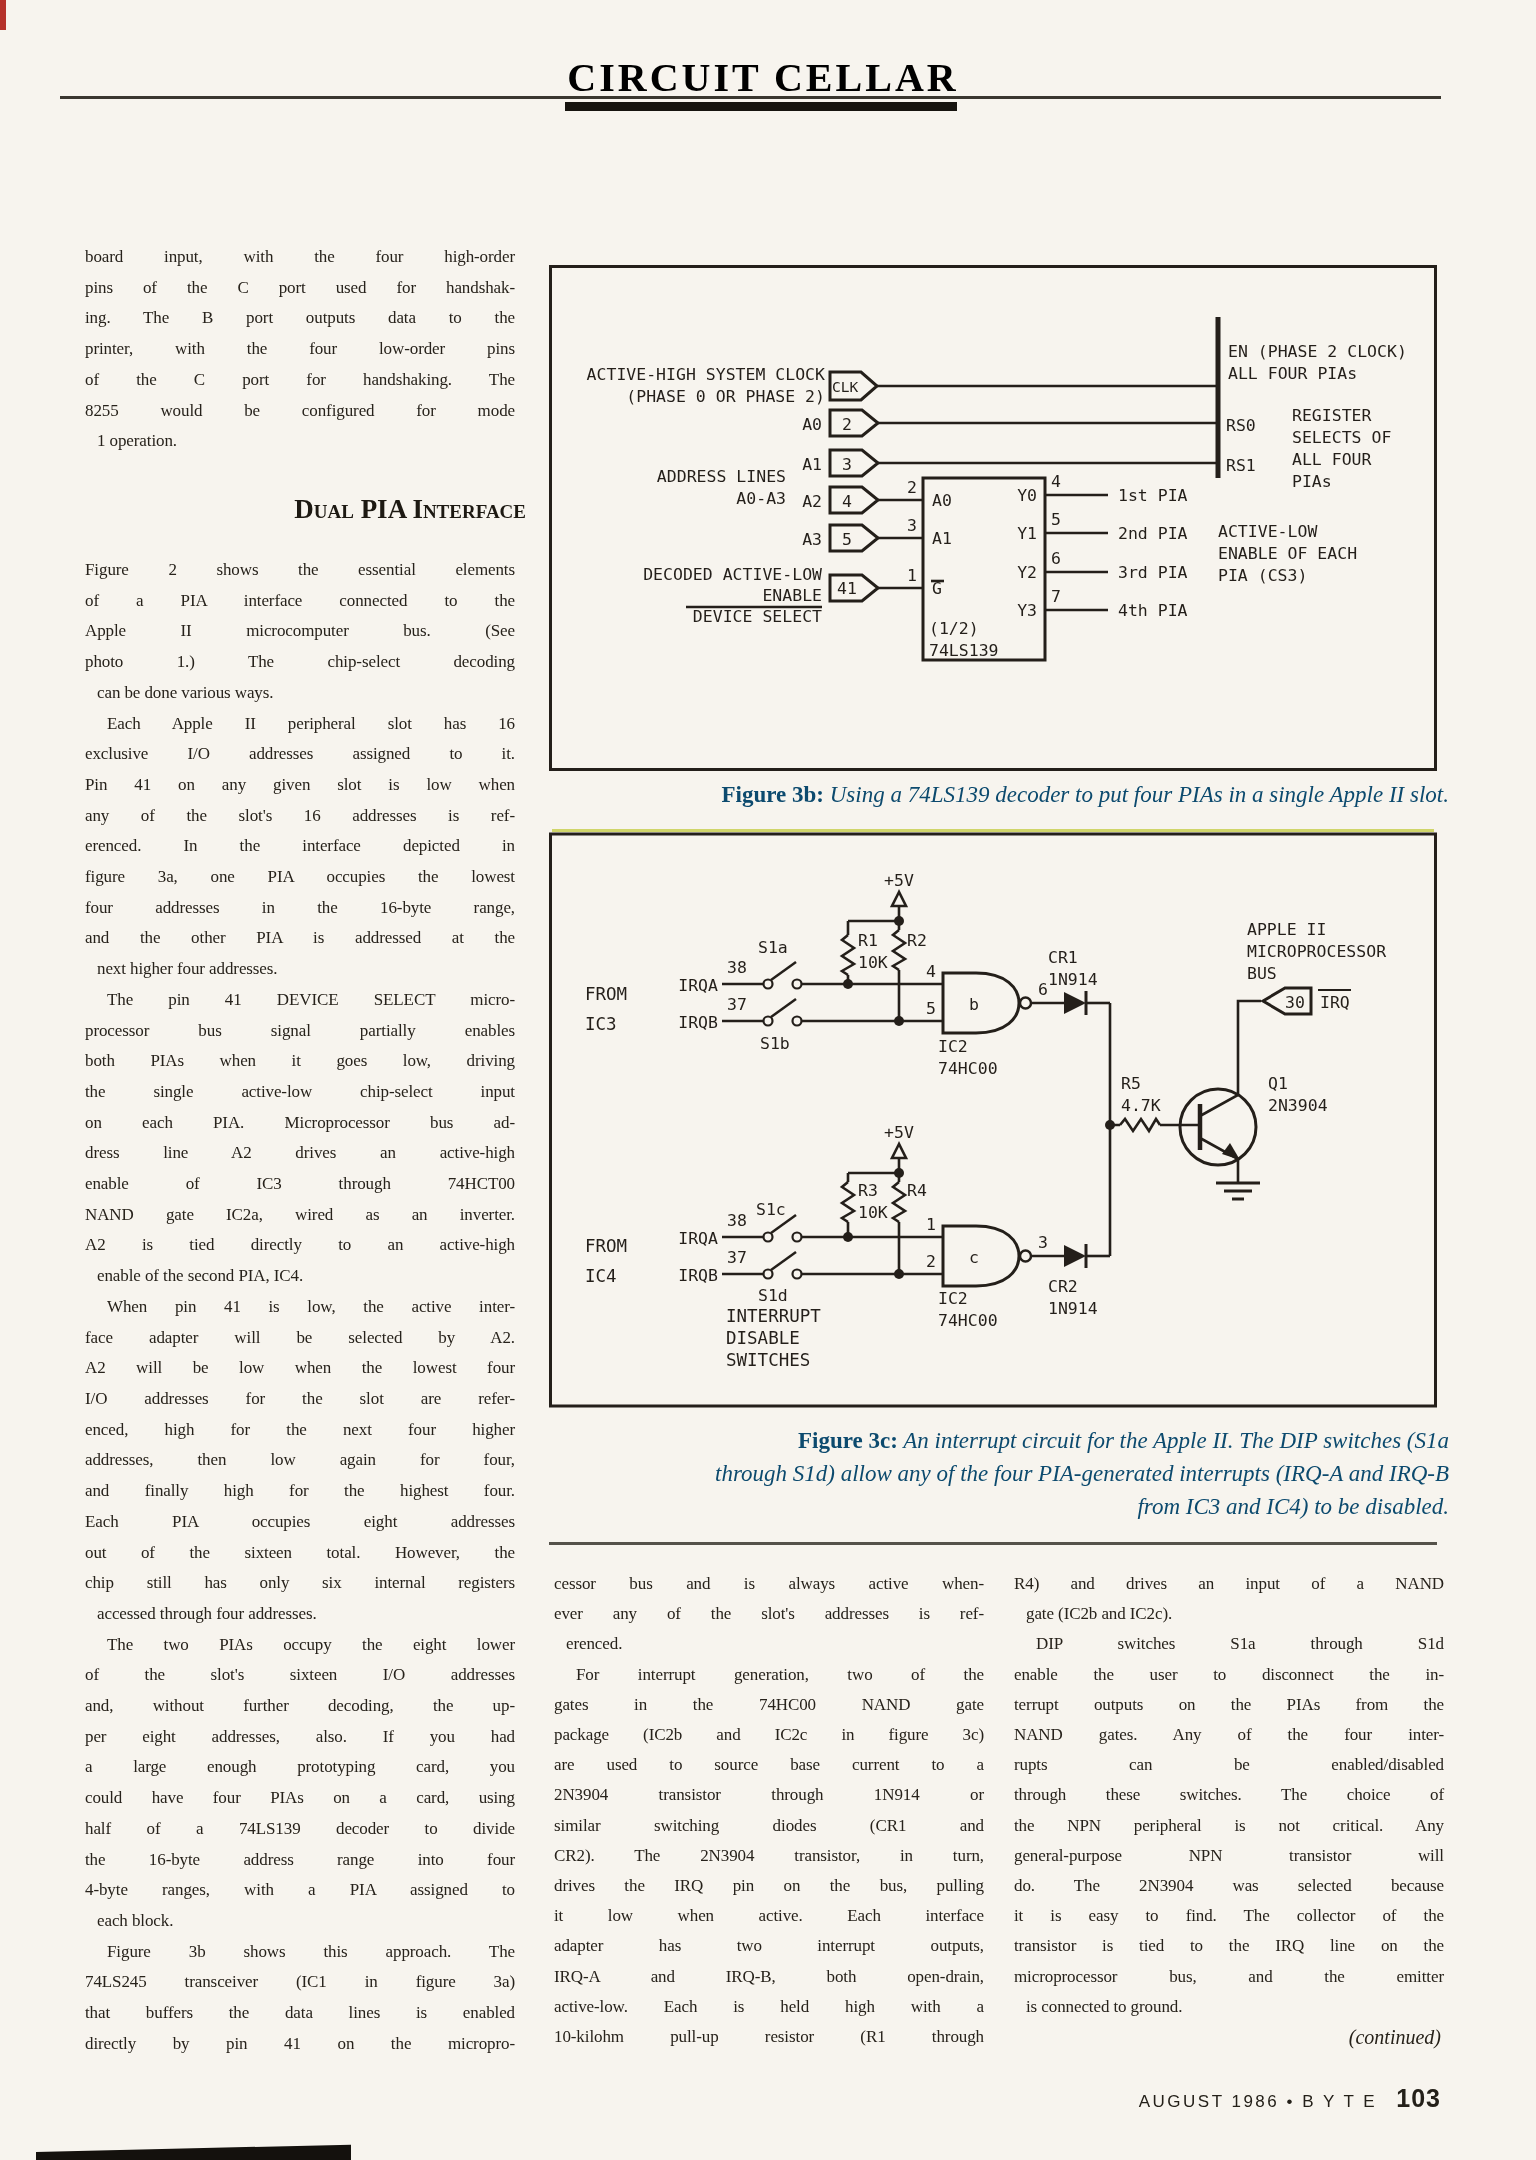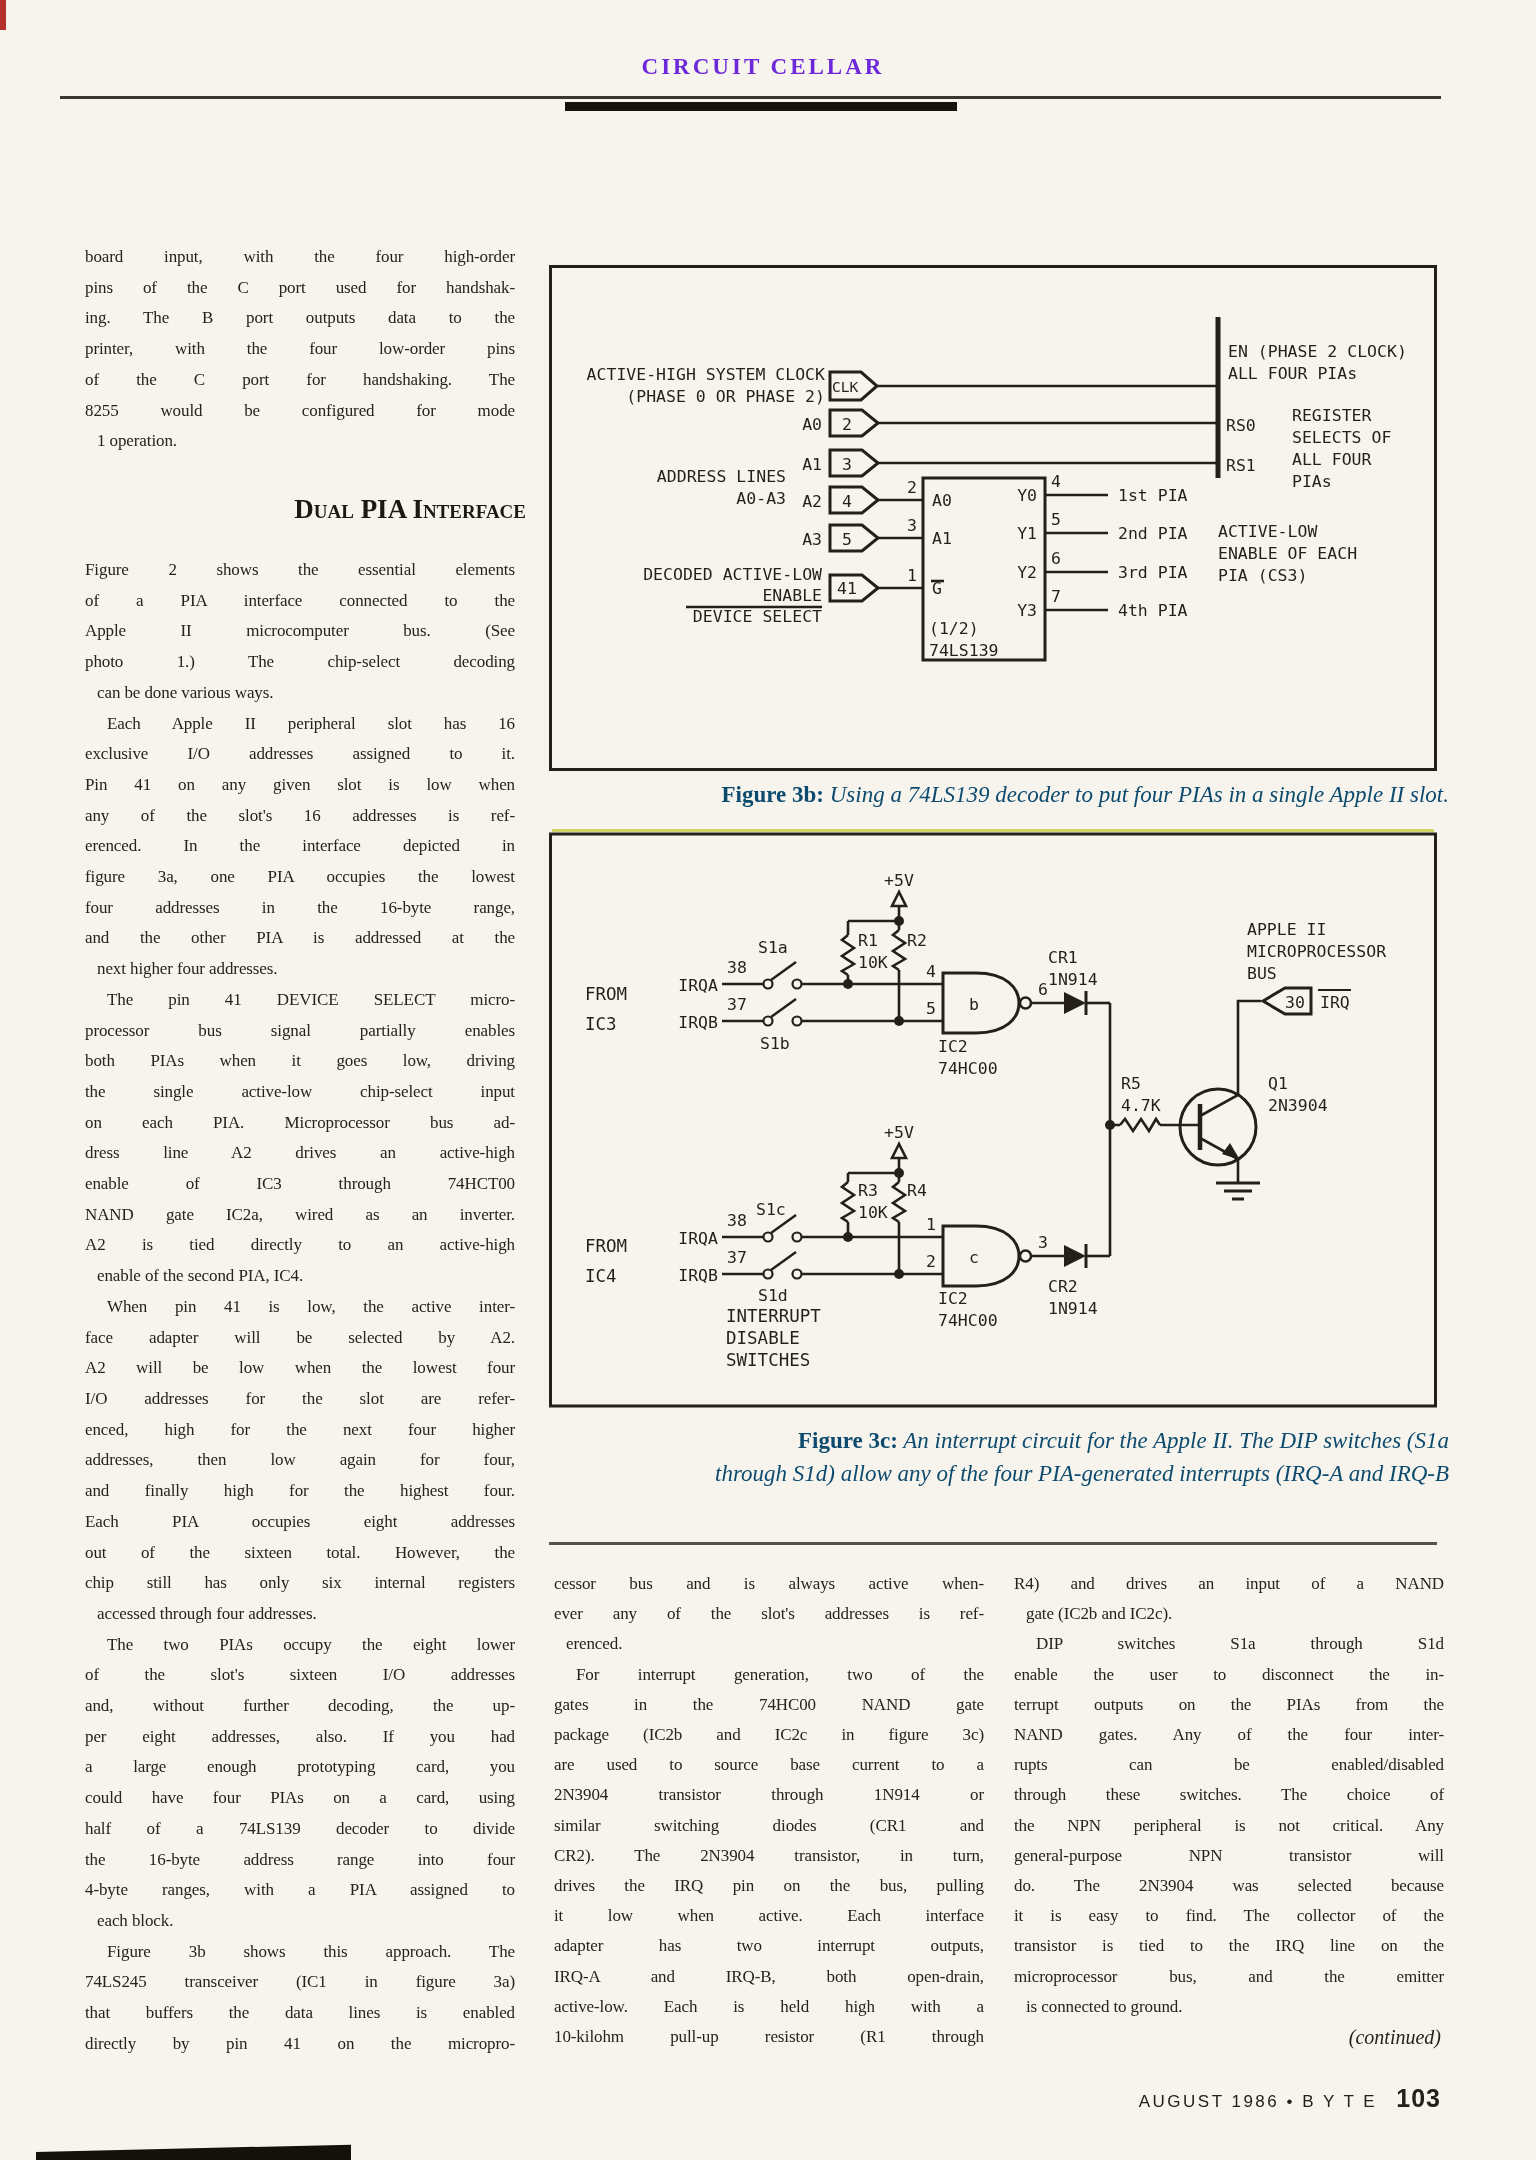--- a/index.html
+++ b/index.html
@@ -1,19 +1,19 @@
 <!DOCTYPE html>
 <html><head>
 <meta charset="utf-8">
 <style>
   html,body{margin:0;padding:0;}
   body{width:1536px;height:2160px;position:relative;background:#f7f4ee;font-family:"Liberation Serif",serif;color:#262119;overflow:hidden;}
   .abs{position:absolute;}
   
-  #hdr-title{left:0;top:54px;width:1526px;text-align:center;font-size:23px;font-weight:600;letter-spacing:3px;color:#6d28d9;}
+  #hdr-title{left:0;top:54px;width:1526px;text-align:center;font-size:40px;font-weight:600;letter-spacing:3px;color:#000000;}
   #hdr-rule{left:60px;top:96px;width:1381px;height:2.5px;background:#3a372f;}
   #hdr-bar{left:565px;top:102px;width:392px;height:9px;background:#17140f;}
   
   .col{width:430px;font-size:17px;line-height:30.7px;letter-spacing:-0.1px;color:#27221b;}
   .tl{text-align:justify;text-align-last:justify;white-space:normal;}
   .tl.pe{text-align-last:left;margin-left:12px;}
   .tl.in{text-indent:22px;}
   #col-left-p1{left:85px;top:242px;}
   #col-left-head{left:96px;top:494px;width:430px;font-variant:small-caps;font-weight:bold;font-size:27px;line-height:31px;color:#1d1912;text-align:right;}
   #col-left-rest{left:85px;top:555px;}
@@ -387,20 +387,21 @@
     <line x1="1086" y1="1244" x2="1086" y2="1268" class="comp"></line>
     <line x1="1086" y1="1256" x2="1110" y2="1256" class="wire"></line>
     <text x="1048" y="1292">CR2</text>
     <text x="1048" y="1314">1N914</text>
   </g>
 </svg>
 
 <div class="abs cap" id="cap3c">
   <div><span class="lbl">Figure 3c:</span><span class="itl"> An interrupt circuit for the Apple II. The DIP switches (S1a</span></div>
   <div class="itl">through S1d) allow any of the four PIA-generated interrupts (IRQ-A and IRQ-B</div>
+  <div class="itl">from IC3 and IC4) to be disabled.</div>
 </div>
 <div class="abs" id="rule3c"></div>
 
 <div class="abs" id="continued">(continued)</div>
 <div class="abs" id="footer">
   <span>AUGUST 1986</span>
   <span>•</span>
   <span>B Y T E</span>
   <b>103</b>
 </div>

